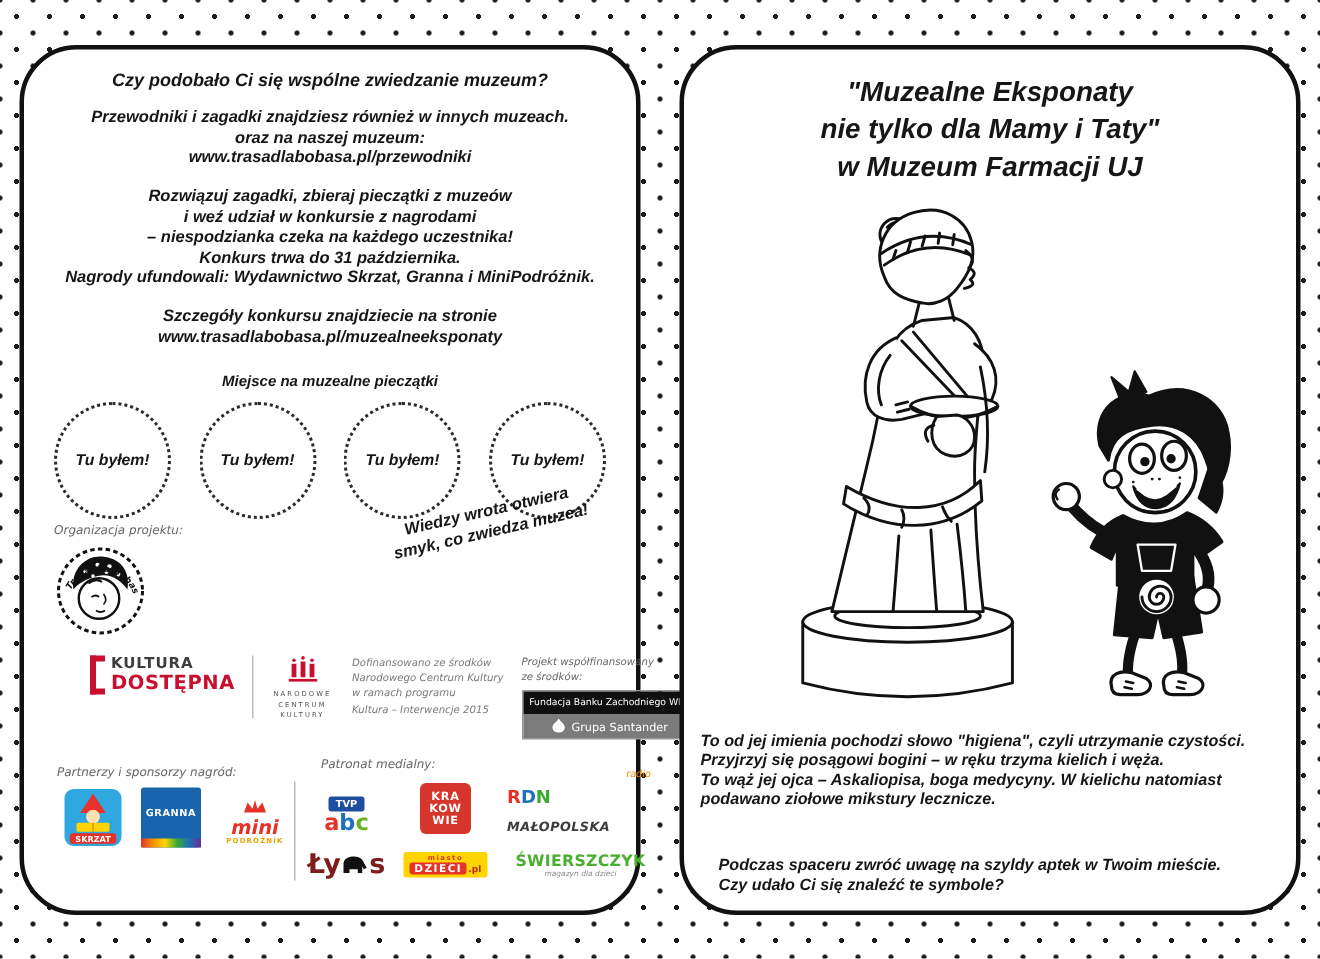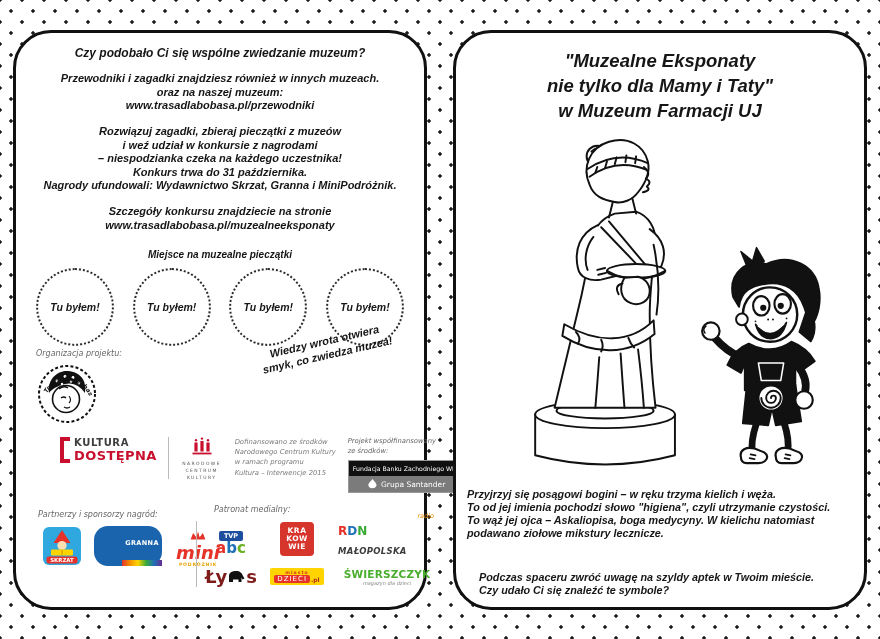--- a/index.html
+++ b/index.html
@@ -50,43 +50,43 @@
   .bank{margin-top:4px;border:1px solid #999;}
   .bank-top{background:#101010;color:#fff;font-size:6.2px;text-align:center;padding:4px 2px;white-space:nowrap;}
   .bank-bottom{background:#7b7b7b;color:#fff;font-size:7.5px;display:flex;align-items:center;justify-content:center;gap:4px;padding:3px 2px;}
   
   .partners-label{position:absolute;left:22px;top:477px;}
   .partners-logos{position:absolute;left:26px;top:492px;display:flex;gap:12px;align-items:center;}
   .sponsor-divider{position:absolute;left:180px;top:488px;height:66px;width:1px;background:#bbb;}
   .media-label{position:absolute;left:198px;top:472px;}
   .media-grid{position:absolute;left:190px;top:487px;display:grid;
     grid-template-columns:50px 66px 98px;gap:8px 8px;align-items:center;justify-items:center;}
-  .granna-logo{width:40px;height:40px;background:#1a63ad;border-radius:14px;display:flex;flex-direction:column;padding-left:28px;}
+  .granna-logo{width:40px;height:40px;background:#1a63ad;border-radius:2px;display:flex;flex-direction:column;}
   .granna-text{flex:1;display:flex;align-items:center;justify-content:center;color:#fff;font-size:6.5px;font-weight:700;letter-spacing:.4px;}
   .granna-rainbow{height:6px;background:linear-gradient(90deg,#e4322b,#f29100,#ffd500,#3aaa35,#1d71b8,#662d91);}
   .mini-logo{text-align:center;width:48px;}
-  .mini-top{color:#e63329;font-weight:700;font-style:italic;font-size:18px;line-height:1;}
+  .mini-top{color:#e63329;font-weight:700;font-style:italic;font-size:13px;line-height:1;}
   .mini-bottom{color:#e8a200;font-weight:700;font-size:4.6px;letter-spacing:.8px;}
   .tvp-logo{text-align:center;}
   .tvp-box{display:inline-block;background:#1d4f9e;color:#fff;font-size:6.5px;font-weight:700;padding:1px 5px;border-radius:2px;}
   .abc-row{font-size:15px;font-weight:700;line-height:.9;font-family:"DejaVu Sans",sans-serif;}
   .abc-a{color:#e63229;} .abc-b{color:#1d71b8;} .abc-c{color:#6ab023;}
   .wkrak-logo{width:34px;height:34px;background:#d6352b;border-radius:4px;color:#fff;font-weight:700;
     font-size:7.5px;line-height:1.05;display:flex;flex-direction:column;align-items:center;justify-content:center;letter-spacing:.5px;}
   .rdn-logo{position:relative;width:98px;text-align:left;}
   .rdn-radio{position:absolute;right:2px;top:-8px;color:#f08c00;font-size:6.5px;font-style:italic;}
   .rdn-row{font-weight:700;font-size:12px;}
   .rdn-r{color:#e63229;} .rdn-d{color:#1d71b8;} .rdn-n{color:#3aaa35;}
   .rdn-region{color:#3c3c3c;font-weight:700;font-style:italic;font-size:8.5px;letter-spacing:.3px;}
   .lyms-logo{display:flex;align-items:center;gap:1px;}
   .lyms-txt{color:#7f1d1d;font-weight:700;font-size:18px;}
   .md-logo{background:#ffd400;border-radius:2px;padding:2px 4px;text-align:center;}
   .md-top{color:#d6352b;font-size:4.6px;font-weight:700;letter-spacing:1px;}
   .md-row{display:flex;align-items:center;justify-content:center;gap:1px;}
-  .md-tiles{background:#e63229;color:#fff;font-weight:400;font-size:7px;padding:0 3px;border-radius:2px;letter-spacing:1px;}
+  .md-tiles{background:#e63229;color:#fff;font-weight:700;font-size:7px;padding:0 3px;border-radius:2px;letter-spacing:1px;}
   .md-suffix{color:#b52a21;font-weight:700;font-size:6px;}
   .sw-logo{text-align:center;}
   .sw-text{color:#4aae2f;font-weight:700;font-size:10.5px;letter-spacing:.2px;}
   .sw-sub{color:#8a8a8a;font-size:5px;font-style:italic;}
   
   .rp-title{margin-top:16px;font-size:18.5px;line-height:1.35;}
   .illustration{position:absolute;left:52px;top:86px;}
   .rp-body{position:absolute;left:11px;top:455px;font-size:10.8px;line-height:1.2;}
   .rp-body div,.rp-footer div{white-space:nowrap;}
   .rp-footer{position:absolute;left:23px;top:538px;font-size:10.8px;line-height:1.2;}
@@ -362,22 +362,22 @@
 
         <path d="M 240 343 C 238 335 246 332 254 334 L 264 338 C 270 342 266 349 258 349 L 246 349 C 241 349 240 346 240 343 Z" fill="#fff" stroke-width="2.2"></path>
         <path d="M 250 340 l 5 1 M 249 344 l 5 1" stroke-width="1.8"></path>
         <path d="M 276 343 C 274 335 282 332 290 334 L 300 338 C 306 342 302 349 294 349 L 282 349 C 277 349 276 346 276 343 Z" fill="#fff" stroke-width="2.2"></path>
         <path d="M 286 340 l 5 1 M 285 344 l 5 1" stroke-width="1.8"></path>
       </g>
     </svg>
   </div>
 
   <div class="hand rp-body">
+    <div>To od jej imienia pochodzi słowo "higiena", czyli utrzymanie czystości.</div>
     <div>Przyjrzyj się posągowi bogini – w ręku trzyma kielich i węża.</div>
-    <div>To od jej imienia pochodzi słowo "higiena", czyli utrzymanie czystości.</div>
     <div>To wąż jej ojca – Askaliopisa, boga medycyny. W kielichu natomiast</div>
     <div>podawano ziołowe mikstury lecznicze.</div>
   </div>
 
   <div class="hand rp-footer">
     <div>Podczas spaceru zwróć uwagę na szyldy aptek w Twoim mieście.</div>
     <div>Czy udało Ci się znaleźć te symbole?</div>
   </div>
 </div>
 

